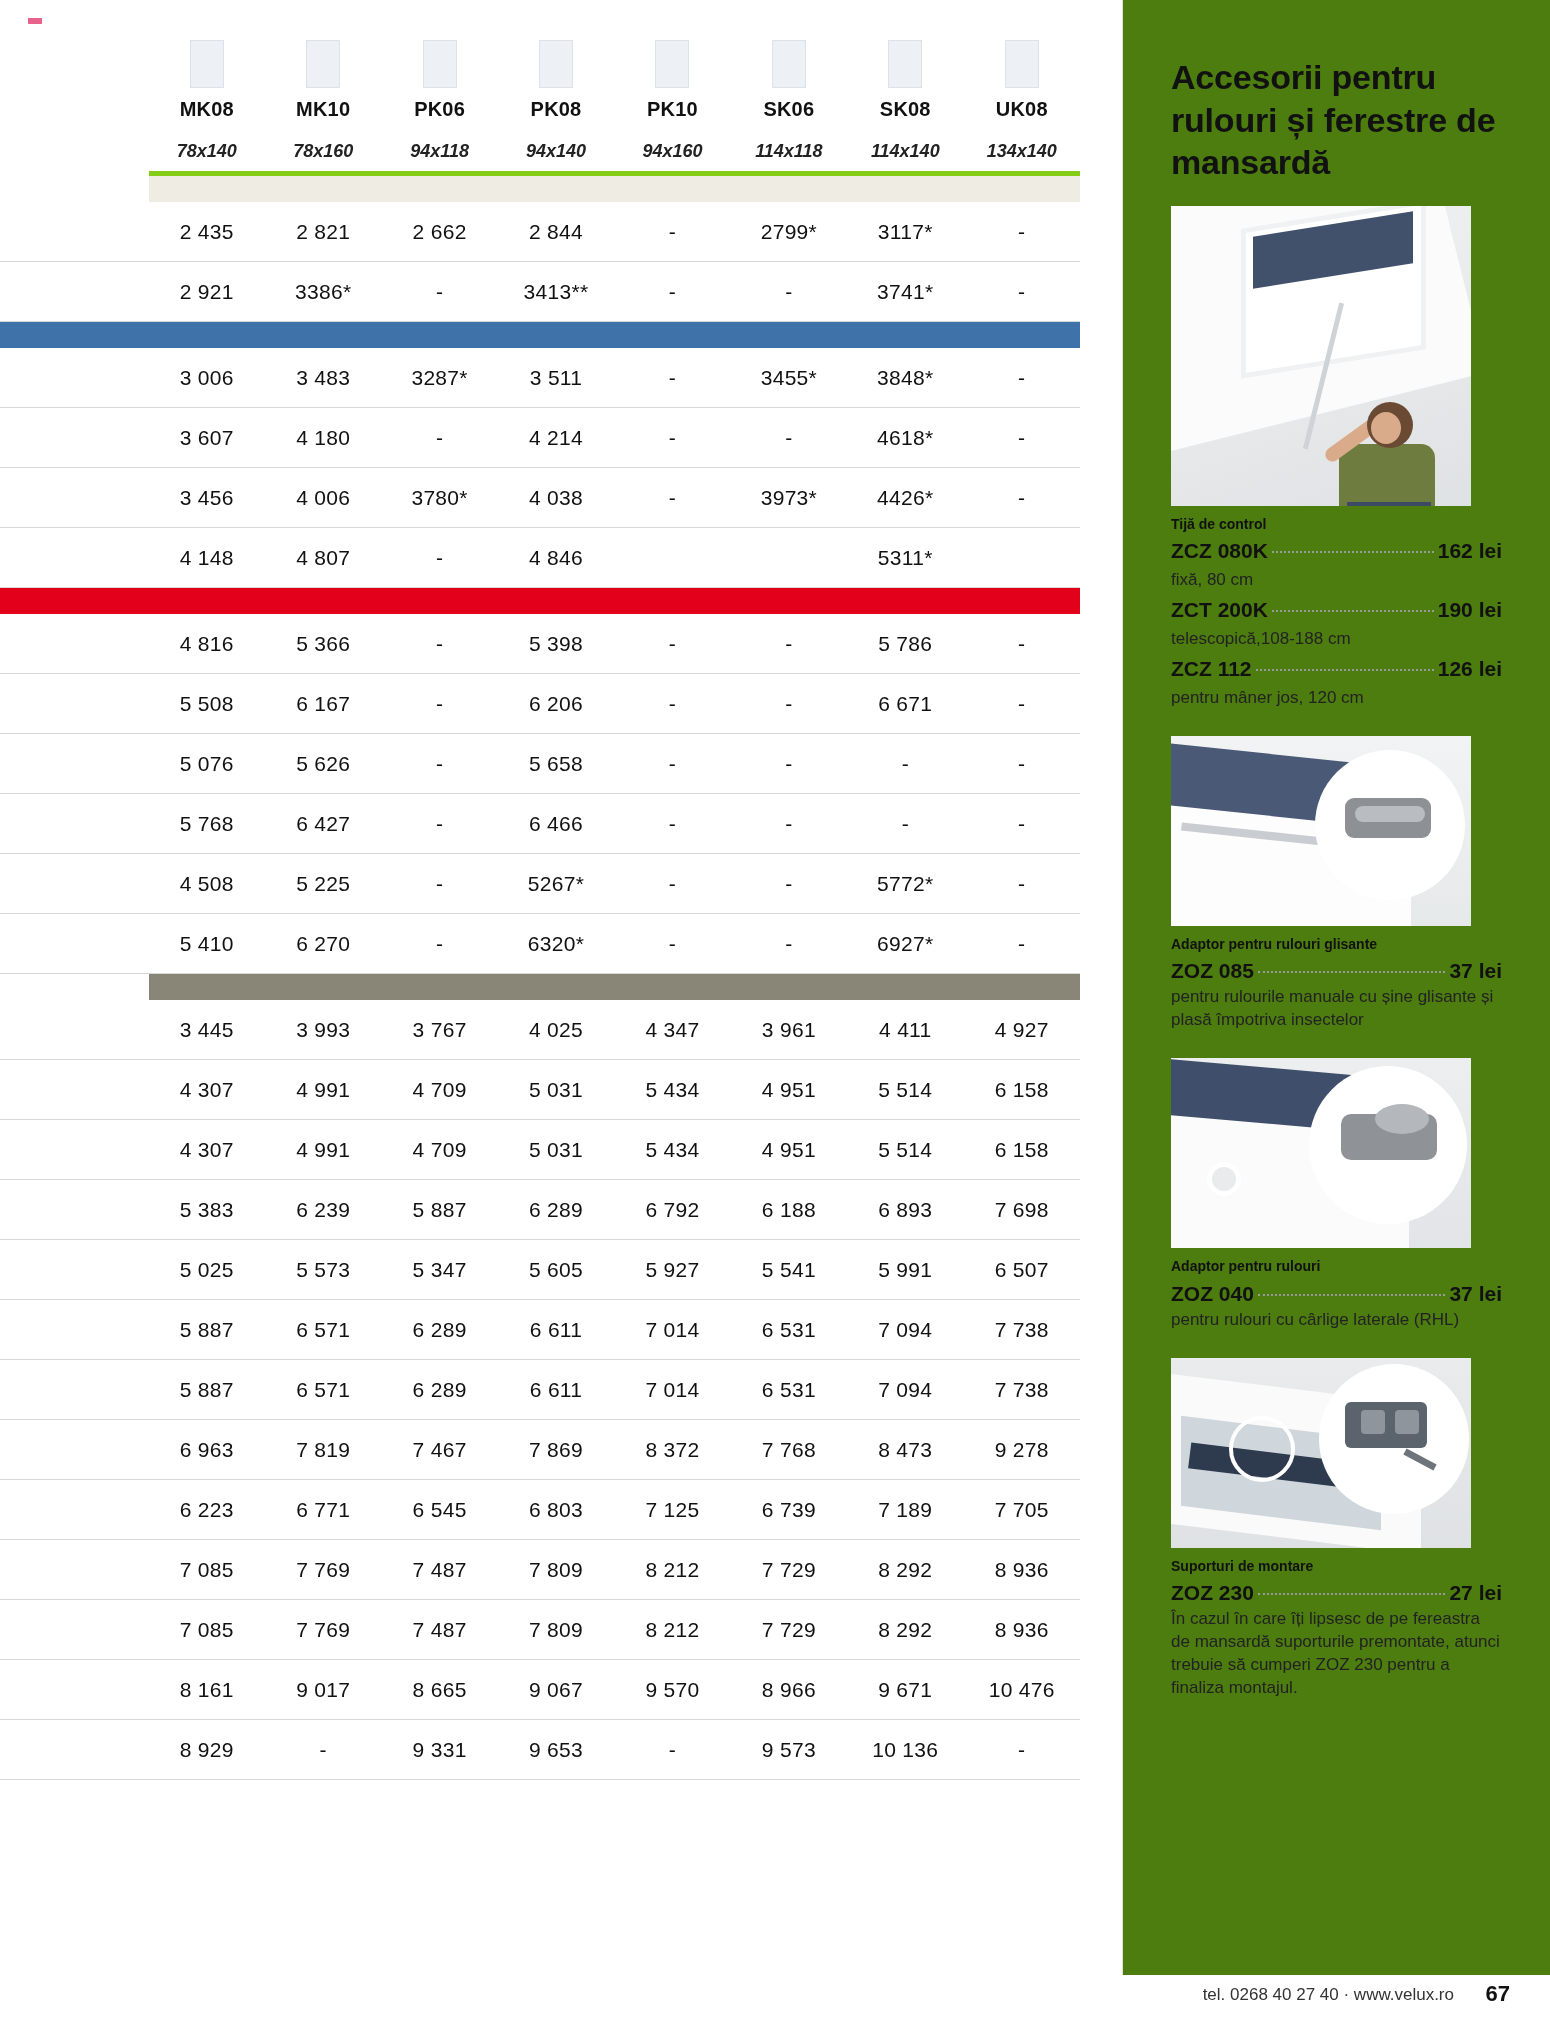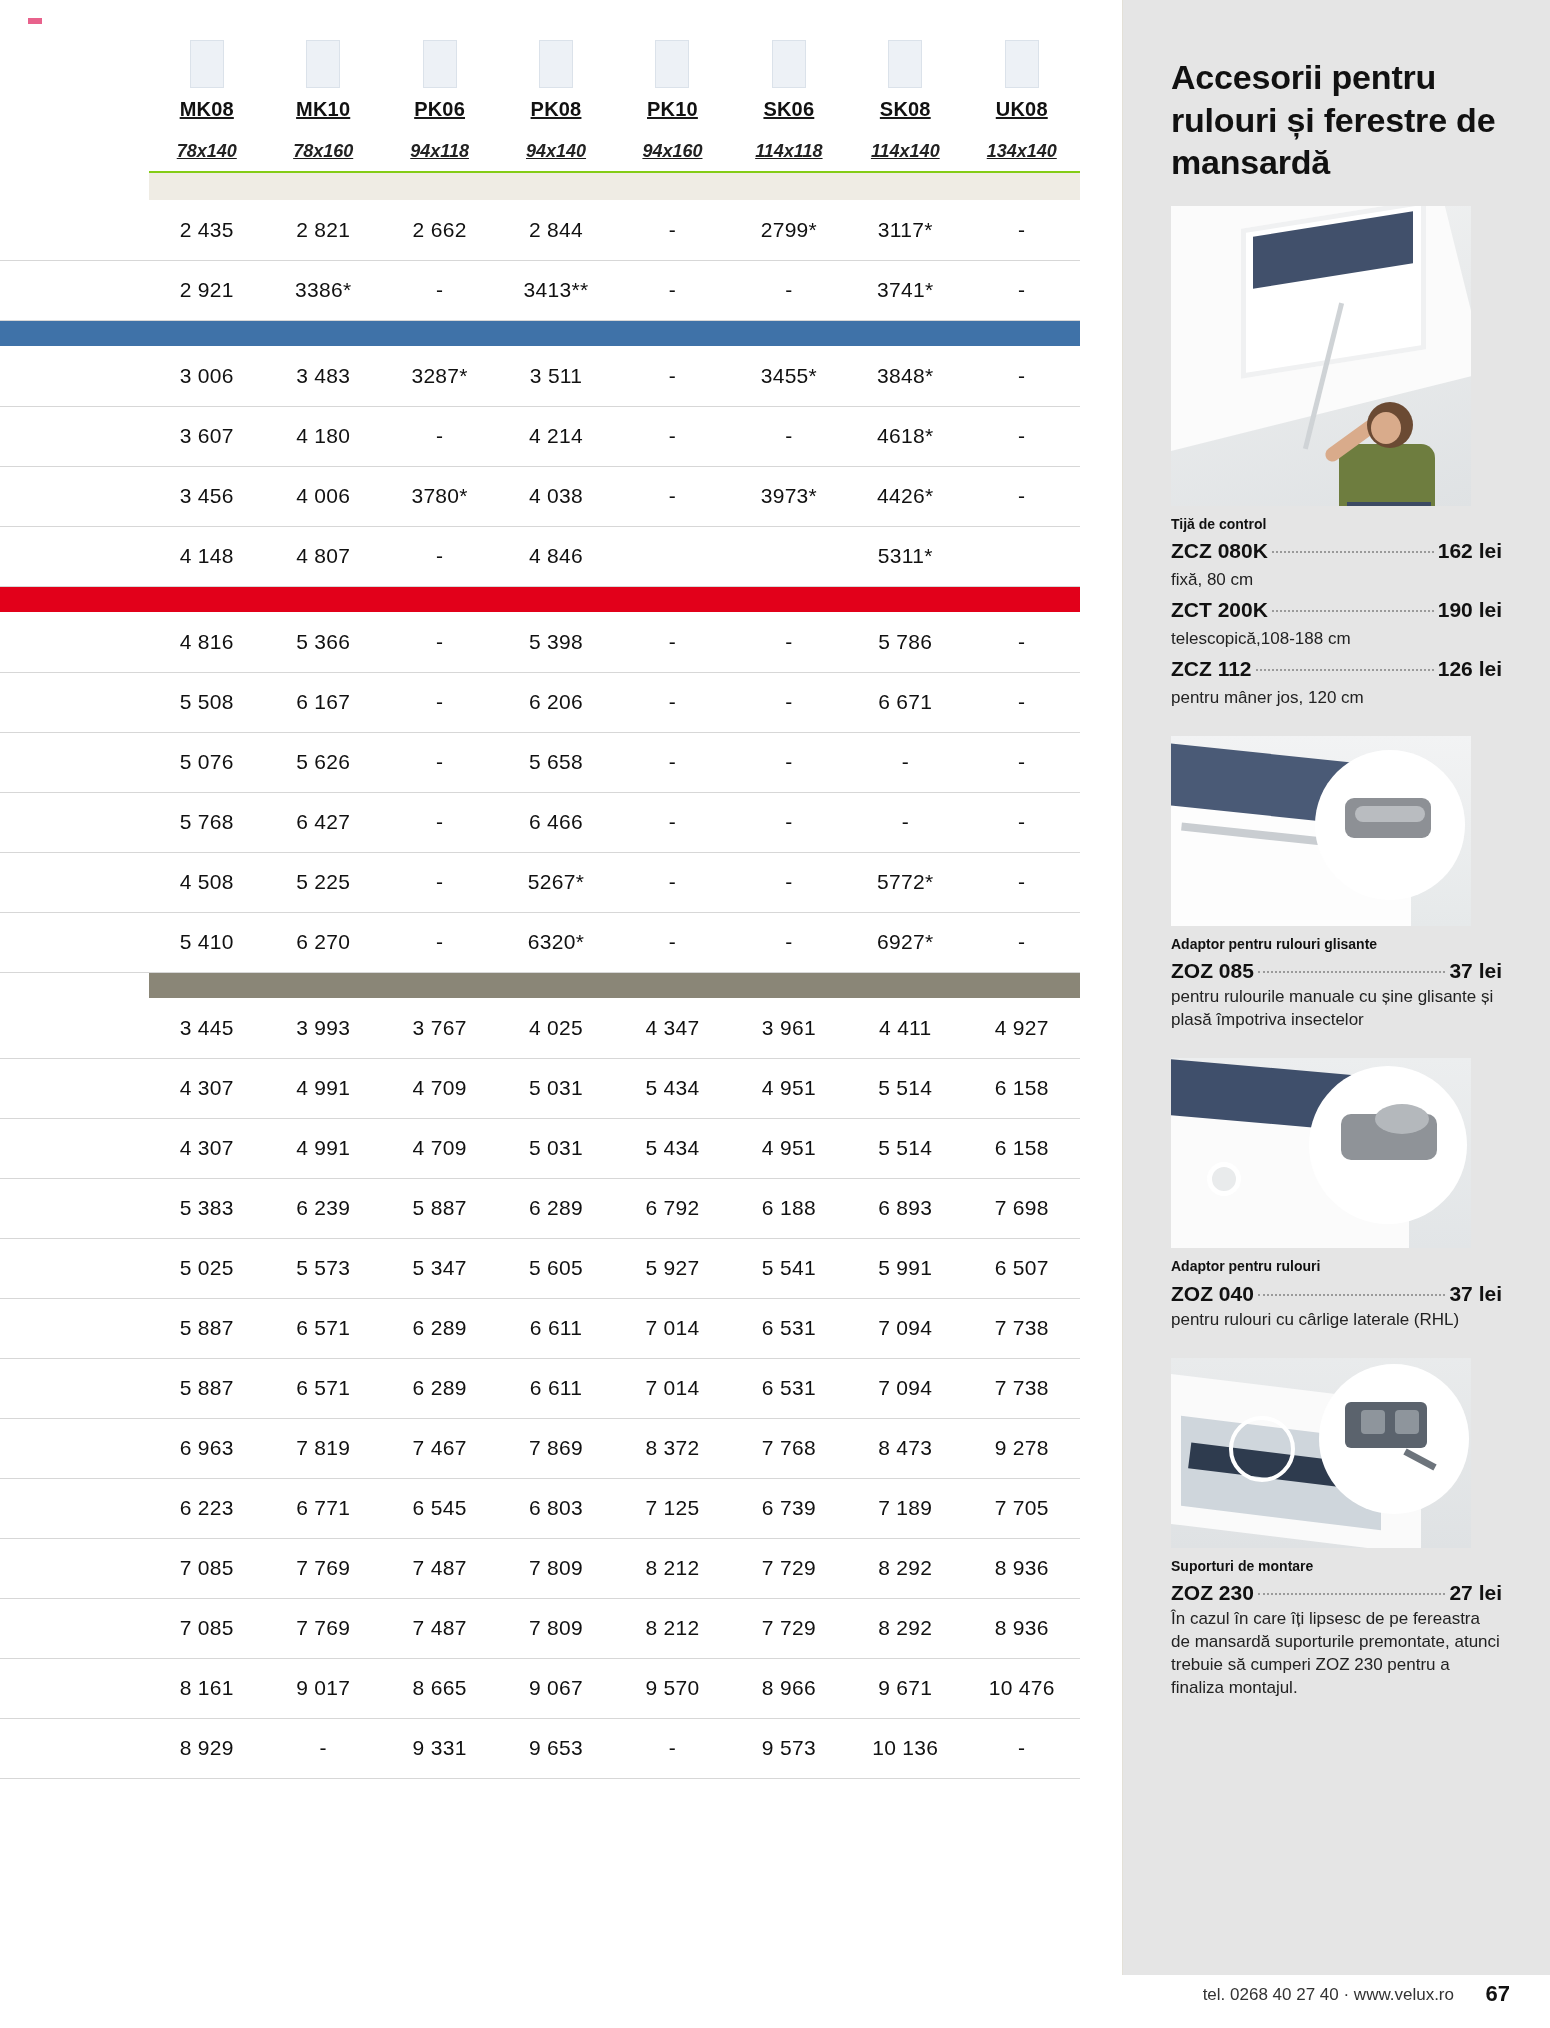--- a/index.html
+++ b/index.html
@@ -36,24 +36,23 @@
     text-align: center;
     vertical-align: middle;
   }
 
   
   col.c0 { width: 148px; }
   col.cc { width: 116px; }
 
   thead th.hcell {
     height: 108px;
-    border-bottom: 2px solid #84cc16;
+    border-bottom: 5px solid #84cc16;
     vertical-align: bottom;
     padding-bottom: 8px;
-    text-decoration: underline;
   }
   thead th.hblank { border-bottom: none; }
 
   .win-icon {
     width: 34px; height: 48px;
     background: #edf1f6;
     border: 1px solid #dbe2ea;
     margin: 0 auto 10px auto;
   }
   .hcode {
@@ -82,21 +81,21 @@
   tr.grey td { height: 26px; background: #8a8677; border-bottom: none; }
 
   
   .bandcell-left { background: transparent !important; }
 
   
   .sidebar {
     position: absolute;
     left: 1122px; top: 0px;
     width: 428px; height: 1975px;
-    background: #e5e5e5;
+    background: #4d7c0f;
     border-left: 1px solid #e3e0d7;
   }
   .sb-inner { padding: 56px 48px 0 48px; }
 
   .sb-title {
     font-size: 34px; font-weight: bold; line-height: 1.25;
     color: #111; letter-spacing: -0.2px;
   }
 
   .photo {

